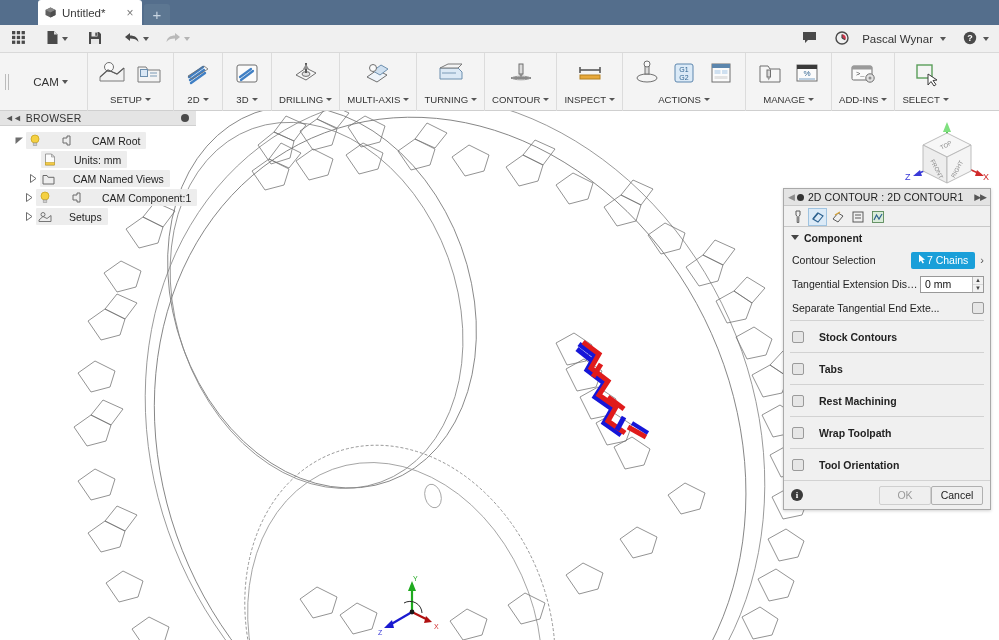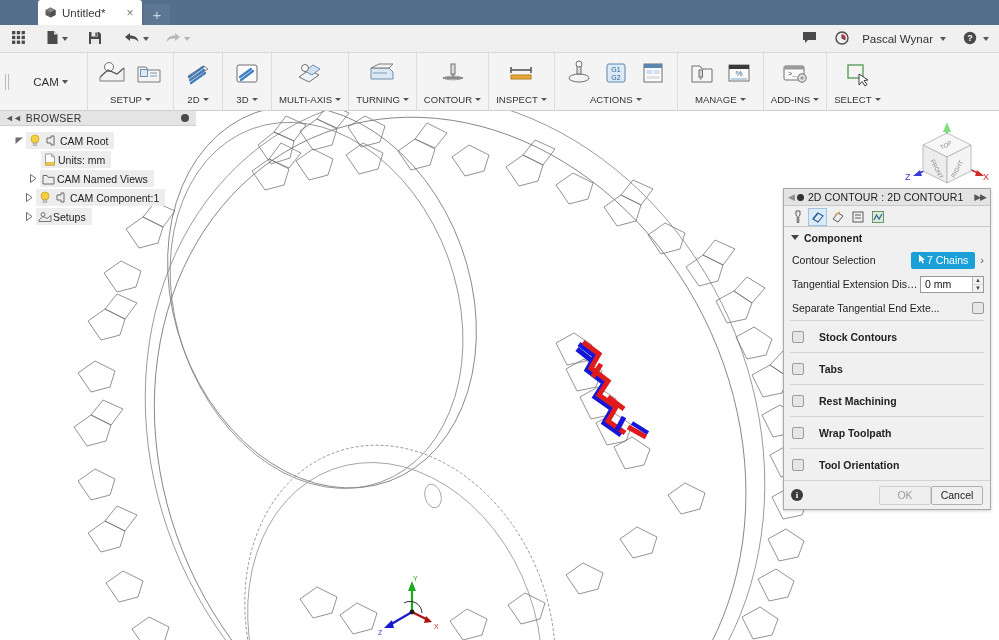--- a/index.html
+++ b/index.html
@@ -105,21 +105,21 @@
     width: 8px; height: 8px; border-radius: 50%; background: #4a4a4a;
     margin-right: 2px;
   }
   .tree { padding-top: 5px; }
   .trow {
     display: flex; align-items: center; height: 19px;
     font-size: 10.5px; color: #222; cursor: pointer;
   }
   .trow .pill {
     display: inline-flex; align-items: center; height: 17px;
-    background: rgba(236,236,236,0.93); padding-right: 6px; border-radius: 1px;
+    background: rgba(236,236,236,0.93); padding-right: 6px; border-radius: 1px; gap: 16px;
   }
   .tw { width: 14px; display: flex; align-items: center; justify-content: center; flex: 0 0 14px; }
   .ticon { width: 17px; flex: 0 0 17px; display: flex; align-items: center; justify-content: center; }
   .tlabel { white-space: nowrap; }
 
   
   .canvas {
     position: absolute; left: 0; top: 111px; width: 999px; height: 529px;
     background: #ffffff; overflow: hidden; z-index: 1;
   }
@@ -515,20 +515,36 @@
               </g>
             </svg>
           </div>
         </div>
         <div class="rlabel">
           <span>3D</span>
           <span class="caret"></span>
         </div>
       </div>
 
+      <div class="rgroup">
+        <div class="ricons">
+          <div class="ricon">
+            <svg width="30" height="28" viewBox="0 0 30 28">
+              <path d="M5,16 L15,9 L25,14 L15,21 Z" fill="#f6f6f6" stroke="#6f6f6f"></path>
+              <ellipse cx="15" cy="15" rx="4" ry="2.4" fill="#e3e3e3" stroke="#6f6f6f"></ellipse>
+              <line x1="15" y1="4" x2="15" y2="14" stroke="#5a5a5a" stroke-width="2"></line>
+              <polygon points="15,5 12,10 18,10" fill="#8d8d8d"></polygon>
+            </svg>
+          </div>
+        </div>
+        <div class="rlabel">
+          <span>DRILLING</span>
+          <span class="caret"></span>
+        </div>
+      </div>
 
       <div class="rgroup">
         <div class="ricons">
           <div class="ricon">
             <svg width="30" height="28" viewBox="0 0 30 28">
               <path d="M4,18 L14,11 L24,16 L14,23 Z" fill="#eef4fa" stroke="#6f6f6f"></path>
               <path d="M10,12 L18,6 L25,10 L17,16 Z" fill="#cfe0f0" stroke="#6d8fae"></path>
               <circle cx="10" cy="9" r="3.5" fill="#fafafa" stroke="#6f6f6f"></circle>
             </svg>
           </div>

